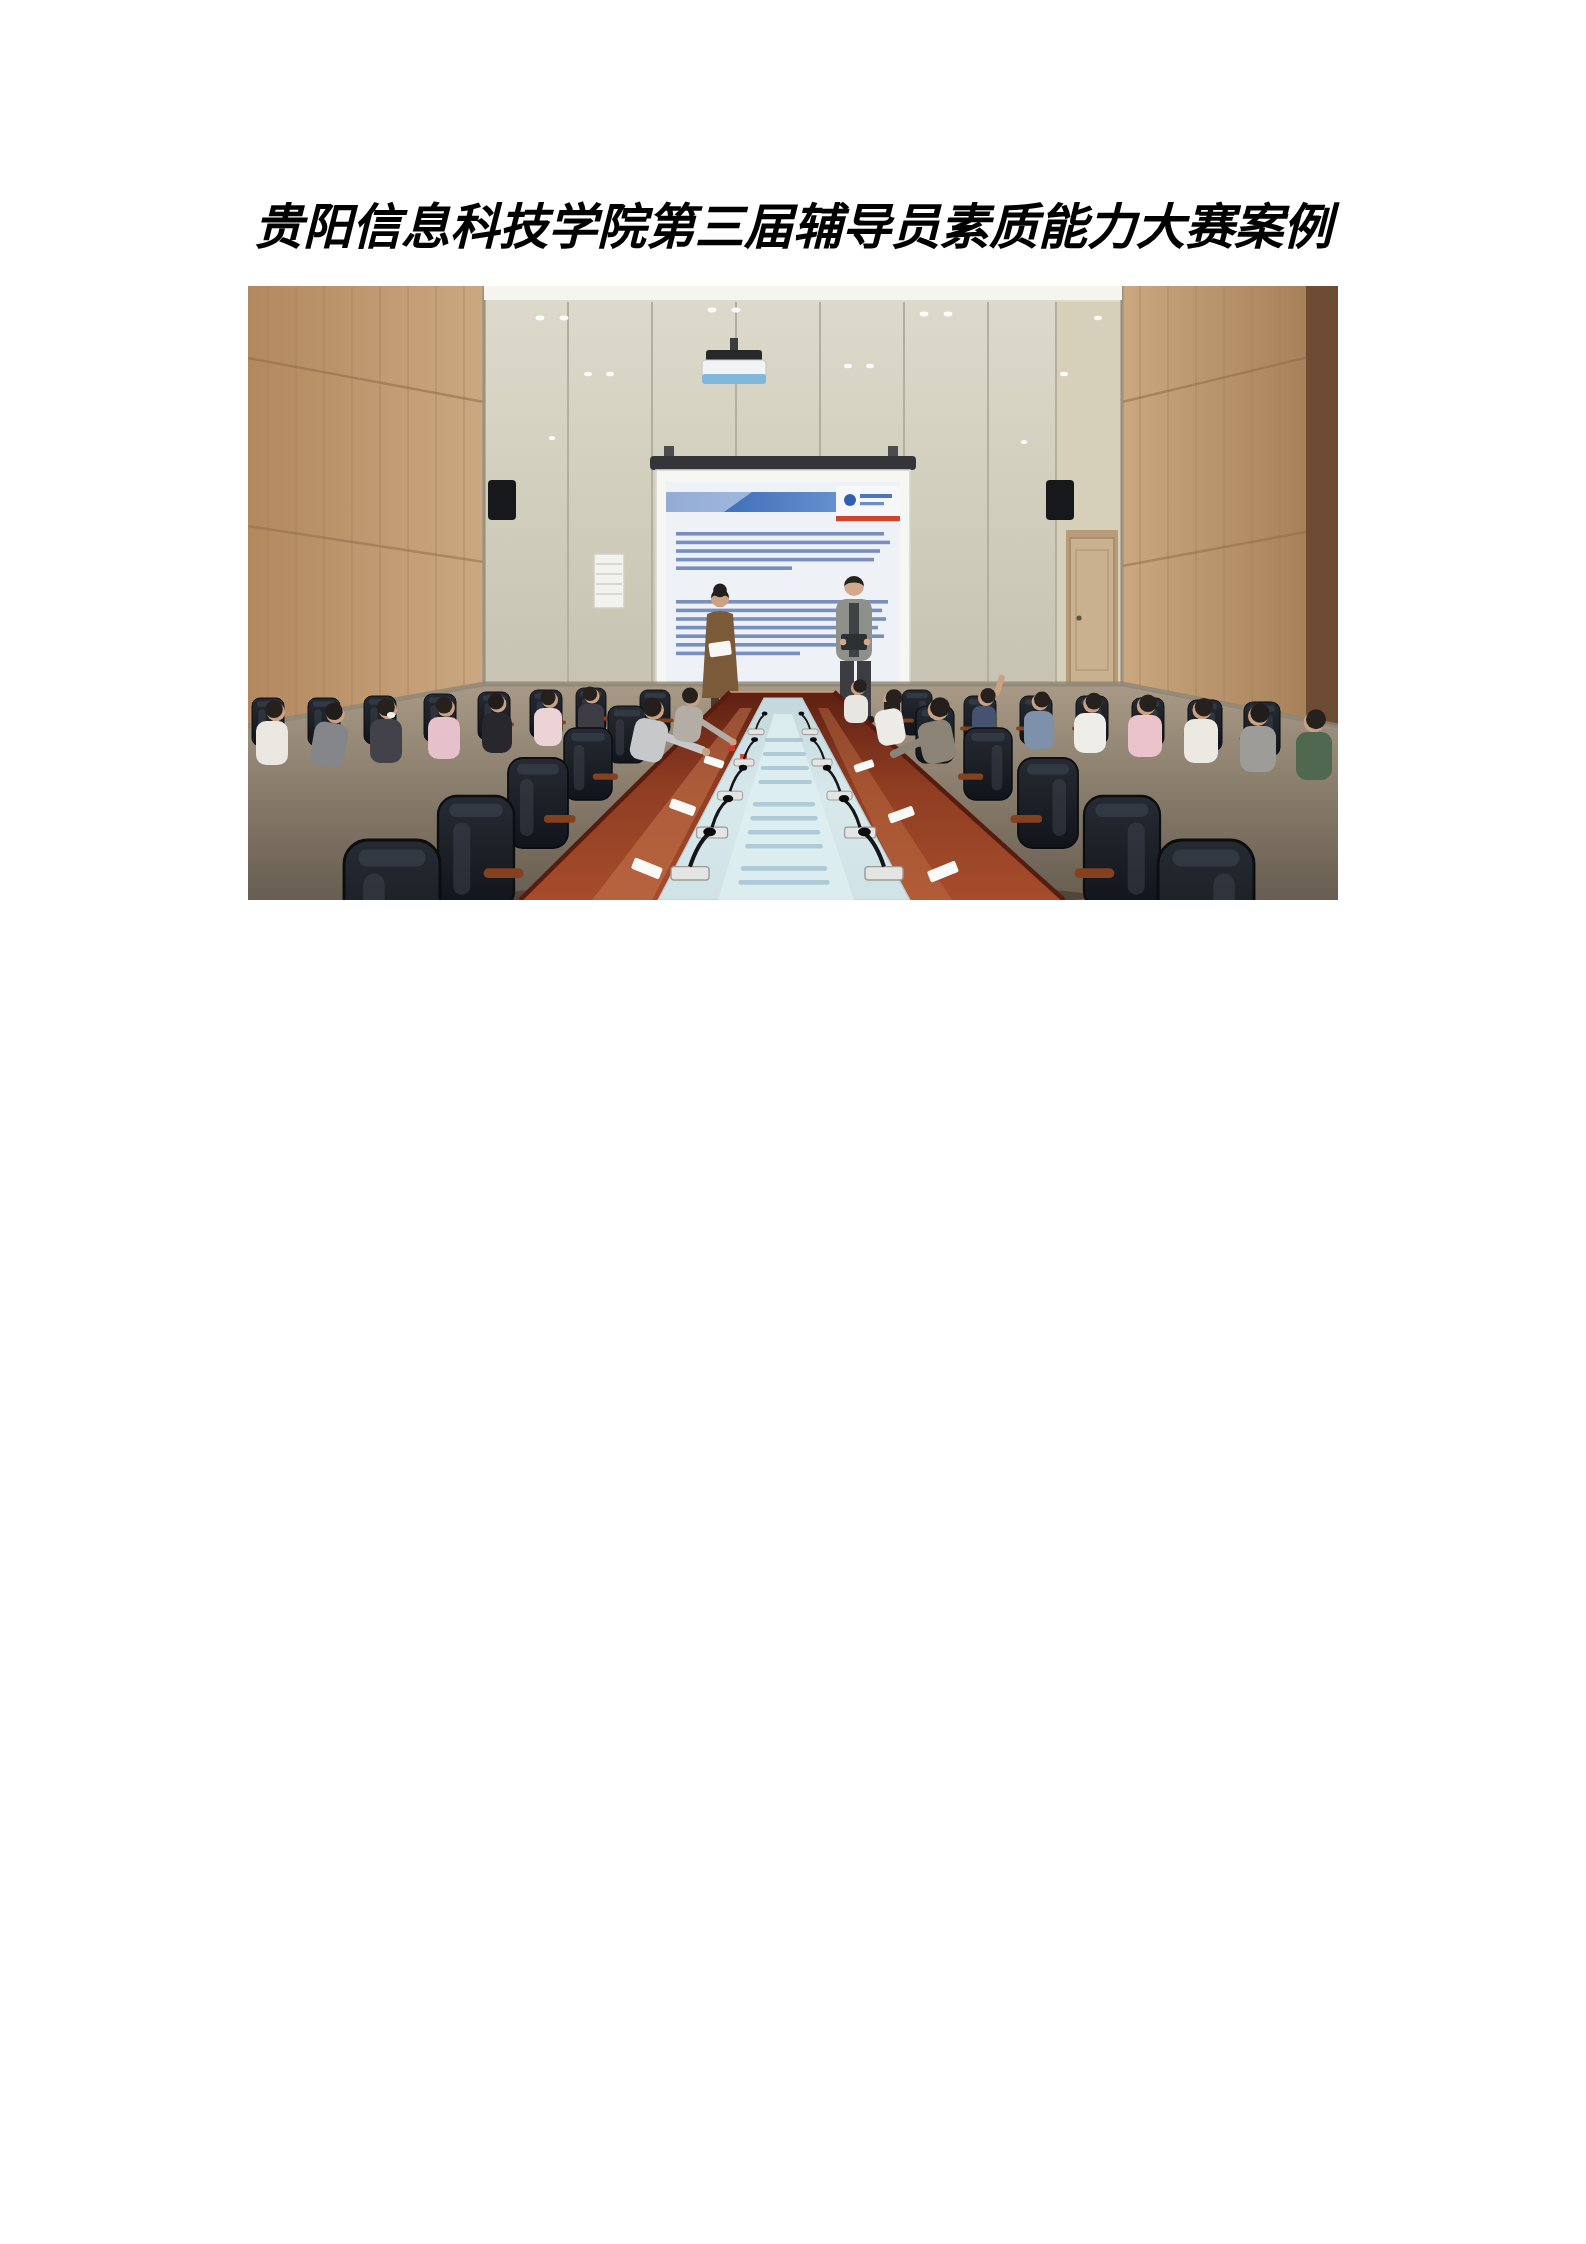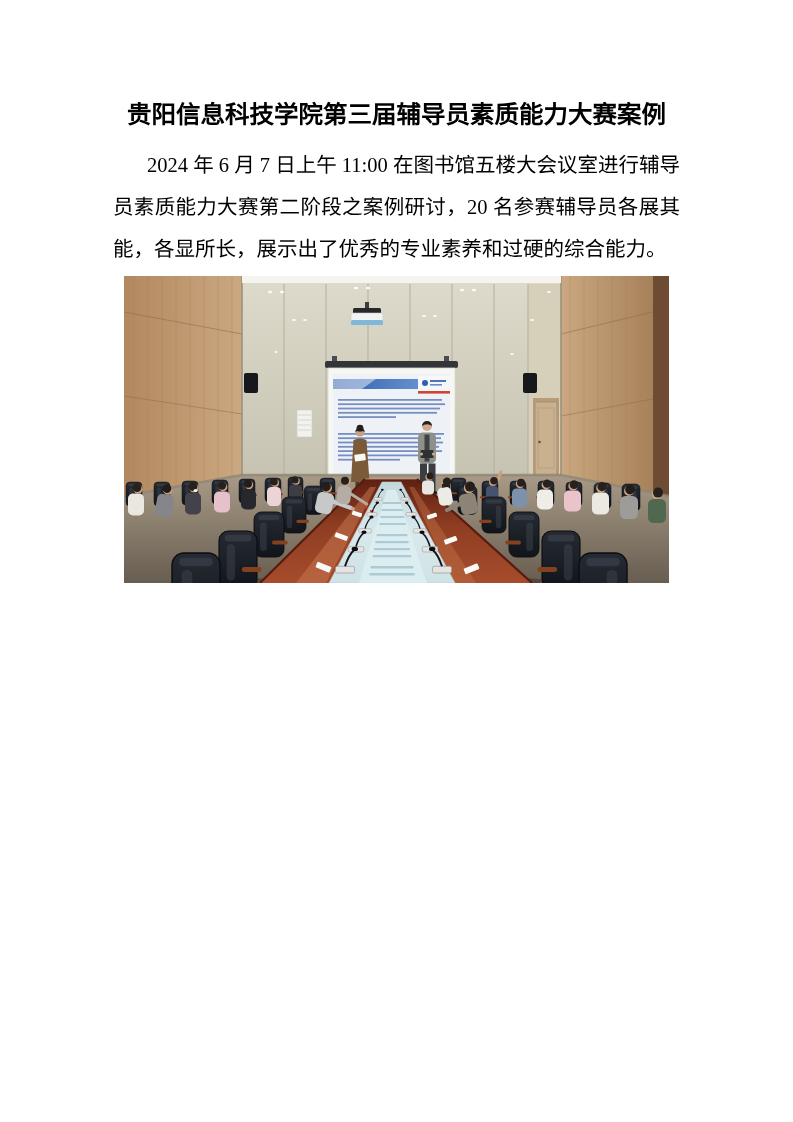--- a/index.html
+++ b/index.html
@@ -2,34 +2,33 @@
 <html lang="zh-CN"><head>
 <meta charset="utf-8">
 <style>
   html,body{margin:0;padding:0;}
   body{
     width:793px;height:1122px;background:#ffffff;position:relative;
     font-family:"Liberation Serif","DejaVu Serif",serif;color:#000;
     overflow:hidden;
   }
   .content{position:absolute;left:113px;top:92px;width:567px;}
-  .doc-title{margin:0;font-size:24.5px;font-weight:700;line-height:45px;text-align:center;}
+  .doc-title{margin:0;font-size:24.5px;font-weight:700;line-height:45px;text-align:center;font-style:italic;}
   .para{margin:0;font-size:20.5px;line-height:42px;text-align:justify;text-indent:34px;}
   .para.first{margin-top:7px;}
   .photo-figure{width:545px;height:307px;margin:6px auto 10px auto;display:block;overflow:hidden;}
   .photo-figure svg{display:block;}
 </style>
 </head>
 <body>
 
 <div class="content">
 
   <h1 class="doc-title"><span>贵阳信息科技学院第三届辅导员素质能力大赛案例</span><br></h1>
 
-  <p class="para first">2024 年 6 月 7 日上午 11:00 在图书馆五楼大会议室进行辅导员素质能力大赛第二阶段之案例研讨，20 名参赛辅导员各展其能，各显所长，展示出了优秀的专业素养和过硬的综合能力。</p>
 
   <figure class="photo-figure" role="img" aria-label="图书馆五楼大会议室案例研讨现场：两名辅导员站在投影幕布前研讨，其余参赛辅导员分坐会议长桌两侧">
     <svg width="545" height="307" viewBox="0 0 545 307" xmlns="http://www.w3.org/2000/svg">
       <defs>
         <linearGradient id="gWall" x1="0" y1="0" x2="0" y2="1">
           <stop offset="0" stop-color="#dedacb"></stop>
             <stop offset="1" stop-color="#c7c3b2"></stop>
         </linearGradient>
         <linearGradient id="gWoodL" x1="0" y1="0" x2="1" y2="0">
           <stop offset="0" stop-color="#b2885f"></stop>

